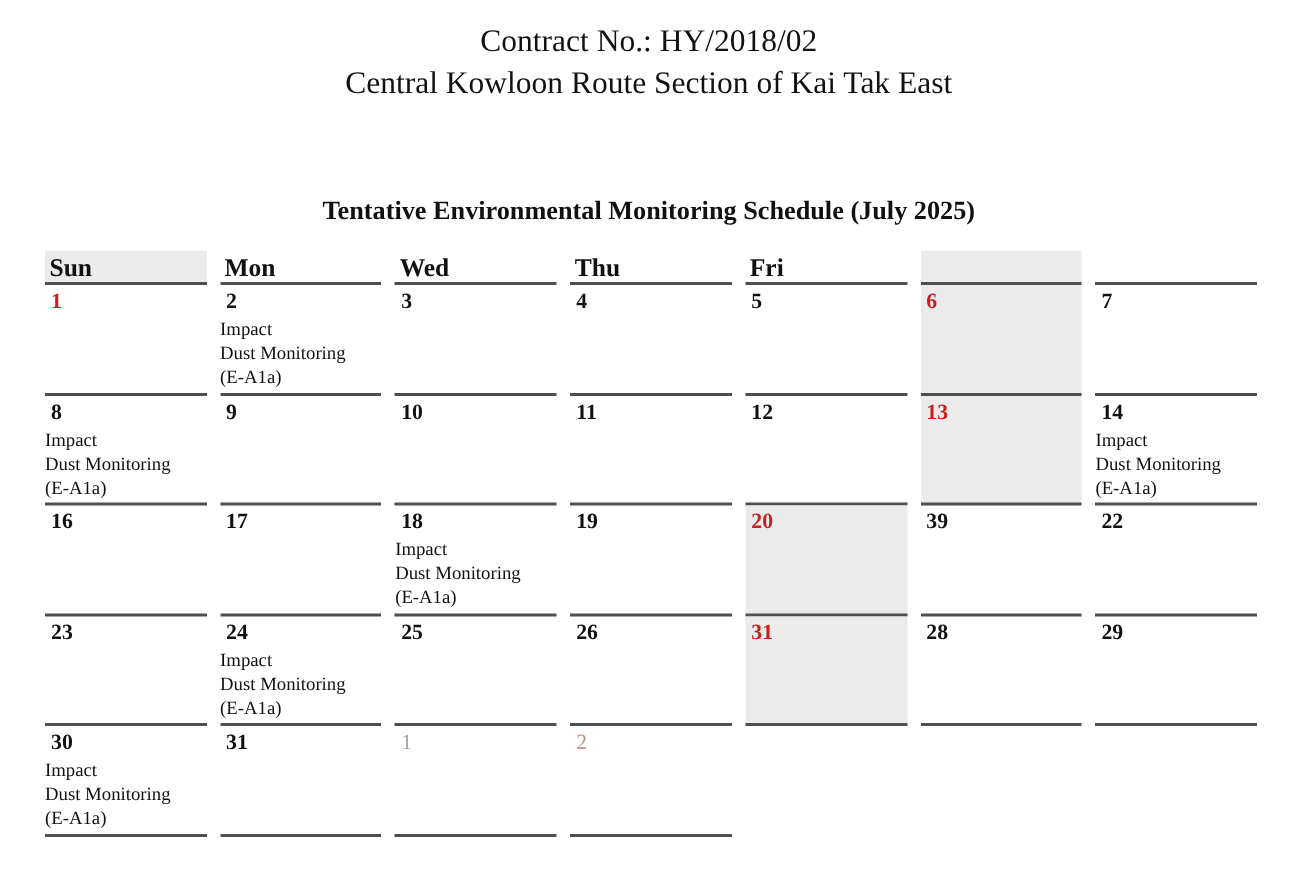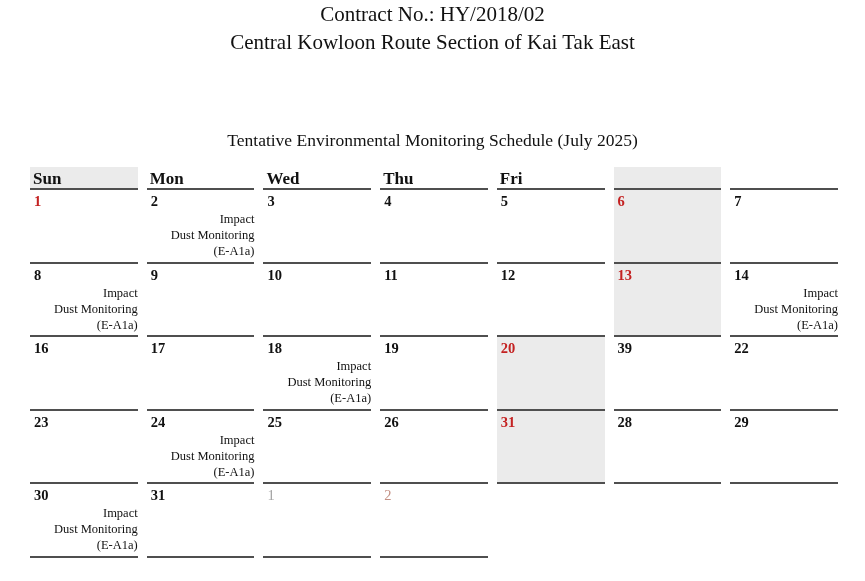--- a/index.html
+++ b/index.html
@@ -1,23 +1,23 @@
 <!DOCTYPE html>
 <html style="--holiday: #c42222; --sunbg: #ebebeb; --line: #4f4f4f; --adjgray: #a3a3a3; --adjred: #c38f83;"><head>
 <meta charset="utf-8">
 <style>
   html,body { margin:0; padding:0; }
   body {
     width:865px; height:581px; background:#ffffff; position:relative;
     font-family:"Liberation Serif", serif; overflow:hidden; color:#111;
   }
-  .doc-header { text-align:center; font-size:21px; line-height:28px; }
+  .doc-header { text-align:center; padding-top:13px; font-size:21px; line-height:28px; }
   .schedule-title {
     position:absolute; top:130px; left:0; width:100%;
-    text-align:center; font-weight:normal; font-size:17.5px;
+    text-align:center; font-weight:bold; font-size:17.5px;
   }
   .calendar {
     position:absolute; left:30px; top:167px; width:817px;
     display:grid; grid-template-columns:repeat(7,1fr);
     grid-template-rows:23px repeat(5,73.6px);
   }
   .hcell {
     font-weight:bold; font-size:17px; position:relative;
     padding:2px 0 0 3px; box-sizing:border-box;
   }
@@ -30,21 +30,21 @@
     background:linear-gradient(var(--sunbg,#ebebeb),var(--sunbg,#ebebeb)) left top / calc(100% - 9px) 100% no-repeat;
   }
   .date {
     display:block; font-size:14.5px; font-weight:bold;
     padding:4px 0 0 4px; line-height:15px;
   }
   .date.holiday { color:var(--holiday,#c42222); }
   .date.adjacent-gray { color:var(--adjgray,#a3a3a3); font-weight:normal; }
   .date.adjacent-red { color:var(--adjred,#c38f83); font-weight:normal; }
   .event {
-    text-align:right; font-size:12.5px; line-height:16px;
+    text-align:left; font-size:12.5px; line-height:16px;
     margin-top:2px; padding-right:9px;
   }
 </style>
 </head>
 <body>
 
 <div class="doc-header">
   <div>Contract No.: HY/2018/02</div>
   <div>Central Kowloon Route Section of Kai Tak East</div>
 </div>

